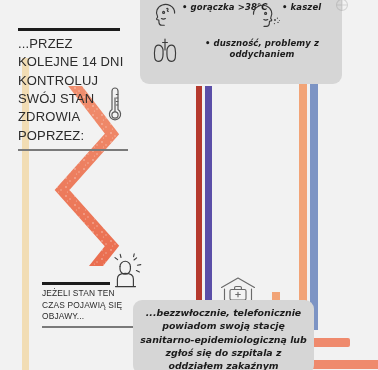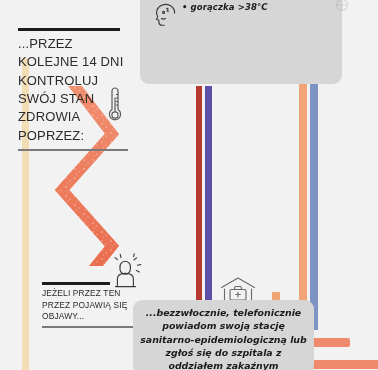--- a/index.html
+++ b/index.html
@@ -164,21 +164,55 @@
             <circle cx="15.6" cy="12.4" r="1"></circle>
             <path d="M13.4 18.6c1.3.7 2.7.7 4 0"></path>
             <path d="M18.8 8.6c1.1-.6 1.6.6.9 1.3-.7.7-.2 1.6.7 1.4"></path>
           </g>
         </svg>
       </span>
       <span class="sym-text">• gorączka
 &gt;38°C</span>
     </div>
 
-
+    <div class="sym-row" id="sym-cough">
+      <span class="sym-ico">
+        <svg width="34" height="34" viewBox="0 0 34 34">
+          <g fill="none" stroke="#3a3a3a" stroke-width="1.15" stroke-linecap="round" stroke-linejoin="round">
+            <path d="M10 6.5c5-2.8 11.5-.6 13.4 4.6 1 2.8.3 4.7-.5 6.1-.5.9-.2 1.6.4 2.1.7.6.5 1.4-.4 1.6l-1.4.3-.2 2.6c-.1 1.5-1.3 2.6-2.8 2.6h-2.5"></path>
+            <path d="M10 6.5C6.8 8.2 5.4 11.2 5.5 14.2"></path>
+            <circle cx="17.6" cy="13.4" r="1"></circle>
+            <path d="M19.8 19.6c-1.3.7-2.7.7-4 0"></path>
+          </g>
+          <g fill="#3a3a3a">
+            <circle cx="27" cy="20" r=".9"></circle>
+              <circle cx="30" cy="22.4" r=".7"></circle>
+            <circle cx="26.4" cy="23.6" r=".6"></circle>
+              <circle cx="29.4" cy="18.2" r=".6"></circle>
+            <circle cx="31.4" cy="20.4" r=".5"></circle>
+          </g>
+        </svg>
+      </span>
+      <span class="sym-text">• kaszel</span>
+    </div>
+
+    <div class="sym-row" id="sym-breath">
+      <span class="sym-ico">
+        <svg width="34" height="32" viewBox="0 0 34 32">
+          <g fill="none" stroke="#3a3a3a" stroke-width="1.15" stroke-linecap="round" stroke-linejoin="round">
+            <path d="M17 3v11"></path>
+            <path d="M14.6 6.5h4.8"></path>
+            <path d="M15 13.5c-.6-2.6-2.6-4.4-4.6-4.4-1.9 0-3.1 1.6-3.5 3.6-.5 2.6-.6 6.3-.2 9 .3 2.2 1.5 3.6 3.4 3.6 2.3 0 4.4-2 4.8-5 .2-1.6.2-4.4.1-6.8z"></path>
+            <path d="M19 13.5c.6-2.6 2.6-4.4 4.6-4.4 1.9 0 3.1 1.6 3.5 3.6.5 2.6.6 6.3.2 9-.3 2.2-1.5 3.6-3.4 3.6-2.3 0-4.4-2-4.8-5-.2-1.6-.2-4.4-.1-6.8z"></path>
+          </g>
+        </svg>
+      </span>
+      <span class="sym-text">• duszność, problemy
+z oddychaniem</span>
+    </div>
   </div>
 
   <div class="caption" id="cap-monitor">
     <div class="rule-top"></div>
     <div class="txt">...PRZEZ KOLEJNE 14 DNI KONTROLUJ SWÓJ STAN ZDROWIA POPRZEZ:</div>
     <div class="rule-bot"></div>
   </div>
 
   <span class="ico-abs" id="person-icon">
     <svg width="44" height="40" viewBox="0 0 44 40">
@@ -194,21 +228,21 @@
         <path d="M30 8l2.6-2.2"></path>
           <path d="M33.4 13.2l3.4-.6"></path>
         <path d="M32.4 18.6l3 1.4"></path>
           <path d="M29.6 4.6l.6-2.8"></path>
       </g>
     </svg>
   </span>
 
   <div class="caption" id="cap-symptoms">
     <div class="rule-top"></div>
-    <div class="txt">JEŻELI PRZEZ TEN PRZEZ POJAWIĄ SIĘ OBJAWY...</div>
+    <div class="txt">JEŻELI STAN TEN CZAS POJAWIĄ SIĘ OBJAWY...</div>
     <div class="rule-bot"></div>
   </div>
 
   <span class="ico-abs" id="hospital-icon">
     <svg width="38" height="30" viewBox="0 0 38 30">
       <g fill="none" stroke="#6a6a6a" stroke-width="1.15" stroke-linecap="round" stroke-linejoin="round">
         <path d="M2.5 11.5L19 2l16.5 9.5"></path>
         <path d="M5.5 13v14h27V13"></path>
         <rect x="11" y="13.5" width="16" height="10.5" rx="1.4"></rect>
         <path d="M15.6 13.5v-1.8a1.2 1.2 0 0 1 1.2-1.2h4.4a1.2 1.2 0 0 1 1.2 1.2v1.8"></path>

